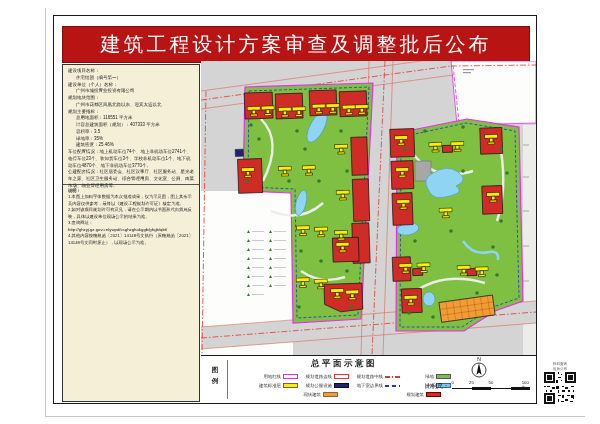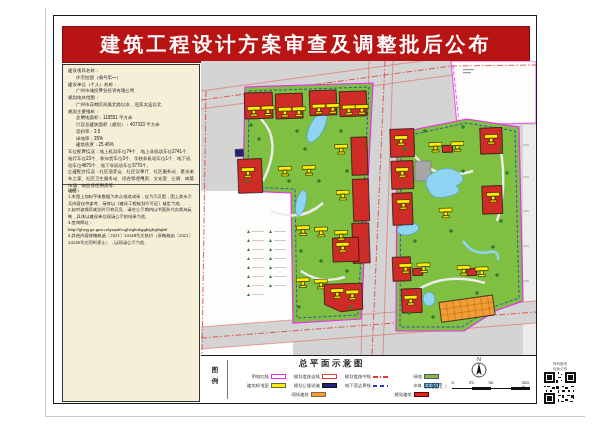--- a/index.html
+++ b/index.html
@@ -10,21 +10,21 @@
   
   .scan-v{left:45px;top:8px;width:1px;height:409px;background:#c9c9c9;}
   .scan-h{left:45px;top:416px;width:540px;height:1px;background:#c9c9c9;}
 
   
   .frame{left:53px;top:15px;width:482px;height:387px;border:1.2px solid #1a1a1a;background:#ffffff;}
 
   
   .banner{left:62px;top:26px;width:466px;height:35px;background:#b81414;border:1px solid #7e0d0d;
           display:flex;align-items:center;justify-content:center;}
-  .banner span{color:#ffffff;font-size:20px;font-weight:bold;letter-spacing:3px;white-space:nowrap;}
+  .banner span{color:#ffffff;font-size:20px;font-weight:normal;letter-spacing:3px;white-space:nowrap;}
 
   
   .panel{left:62px;top:64px;width:138px;height:338px;background:#f5efd8;border:1px solid #333;
          box-sizing:border-box;color:#222;}
   .panel .sec{padding:3px 5px 2px 5px;box-sizing:border-box;}
   .sec1{height:137px;border-bottom:1px solid #555;}
   .sec2{height:120px;border-bottom:1px solid #555;font-size:4.5px;line-height:1.5;}
   .sec3{height:78px;font-size:4.3px;line-height:1.5;}
   .p-title{text-align:center;font-size:7.5px;font-weight:bold;letter-spacing:3px;margin:2px 0 4px 0;}
   .sec1 p{margin:0 0 2px 0;font-size:5.2px;line-height:1.55;}
@@ -35,21 +35,21 @@
 
   
   .map{left:201px;top:61px;width:335px;height:294px;}
 
   
   .strip{left:201px;top:355px;width:335px;height:47px;background:#ffffff;border-top:1px solid #1a1a1a;
          box-sizing:border-box;}
   .lg-caption{position:absolute;left:7px;top:8px;width:14px;font-size:6.5px;font-weight:bold;
               white-space:pre-line;text-align:center;line-height:1.7;color:#222;}
   .lg-divider{position:absolute;left:26px;top:4px;width:1px;height:39px;background:#777;}
-  .lg-wrap{position:absolute;left:34px;top:1px;width:194px;}
+  .lg-wrap{position:absolute;left:46px;top:1px;width:194px;}
   .map-title{text-align:center;font-size:8.5px;font-weight:bold;letter-spacing:2.5px;color:#222;margin:1px 0 2px 0;}
   .lg-row{display:flex;height:9px;align-items:center;}
   .lg-cell{display:flex;width:52px;align-items:center;}
   .lg-cell.wide{width:104px;}
   .lg-lb{display:inline-block;width:34px;font-size:4.4px;color:#333;text-align:right;padding-right:2px;
          white-space:nowrap;overflow:hidden;}
   .lg-cell.wide .lg-lb{width:86px;}
   .sw{display:inline-block;width:15px;height:5px;box-sizing:border-box;}
   .sw-magenta{background:#fff;border:1px solid #e727e7;}
   .sw-redline{background:#fff;border:1px solid #e03a30;}

